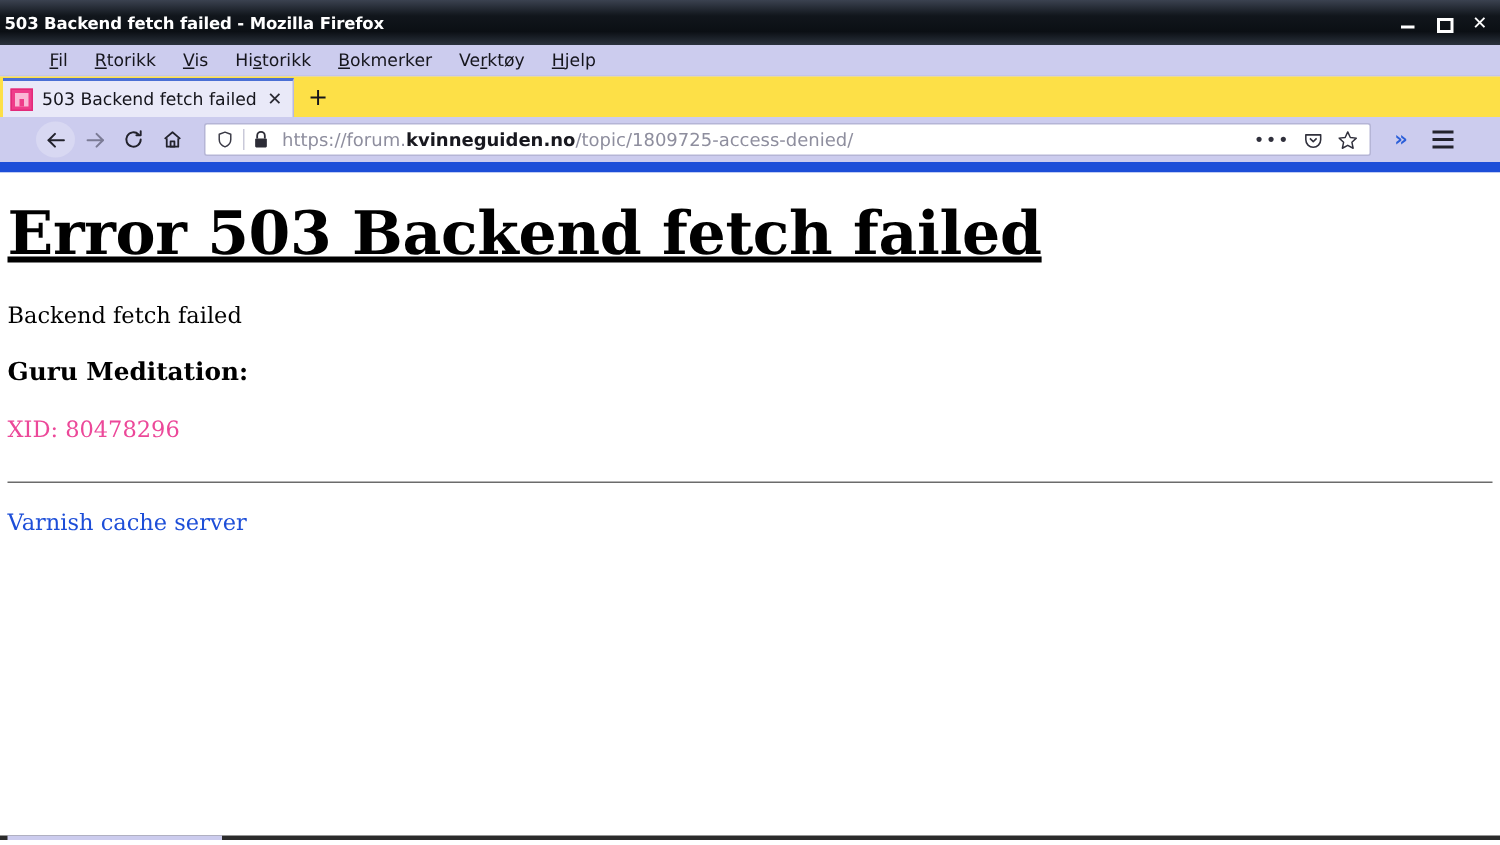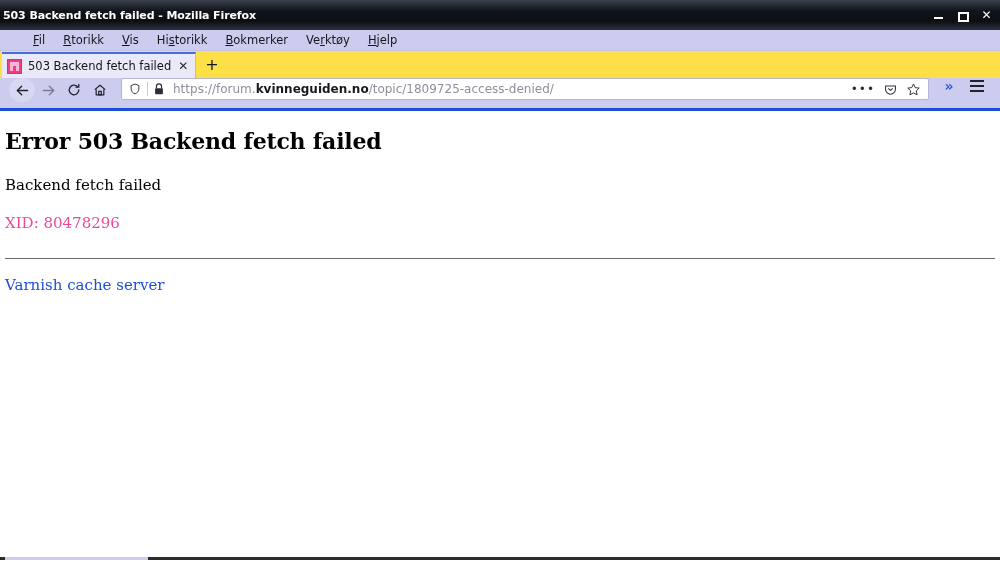--- a/index.html
+++ b/index.html
@@ -155,24 +155,24 @@
     line-height: 1;
     padding: 0 9px;
     margin-bottom: 5px;
   }
 
   
   .navbar {
     height: 30px;
     background: #ccccee;
     display: flex;
-    align-items: flex-start;
-    padding: 0 9px;
+    align-items: center;
+    padding: 0 24px;
     gap: 0px;
-    border-bottom: 3px solid #1d4ed8;
+    border-bottom: 7px solid #1d4ed8;
   }
   .navbtn {
     width: 26px;
     height: 24px;
     display: flex;
     align-items: center;
     justify-content: center;
     flex: none;
     color: #22222c;
   }
@@ -263,26 +263,27 @@
   
   .page {
     background: #ffffff;
     padding: 0 5px;
     height: 455px;
     box-sizing: border-box;
     position: relative;
   }
   .err-h1 {
     font-family: "DejaVu Serif", serif;
-    font-size: 22px;
+    font-size: 40px;
     font-weight: bold;
     color: #000000;
     margin: 0;
     padding-top: 17px;
     letter-spacing: -0.2px;
+    text-decoration: underline;
   }
   .err-p {
     font-family: "DejaVu Serif", serif;
     font-size: 15px;
     color: #000000;
     margin: 0;
     padding-top: 22px;
   }
   .err-h3 {
     font-family: "DejaVu Serif", serif;
@@ -430,20 +431,21 @@
         <span></span>
         <span></span>
         <span></span>
       </span>
   </div>
 </div>
 
 <div class="page">
   <h1 class="err-h1">Error 503 Backend fetch failed</h1>
   <p class="err-p">Backend fetch failed</p>
+  <h3 class="err-h3">Guru Meditation:</h3>
   <p class="err-xid">XID: 80478296</p>
   <hr class="err-hr">
   <p class="err-footer">Varnish cache server</p>
 </div>
 
 <div class="bottom-strip">
   <div class="bottom-line"></div>
   <div class="bottom-line-hl"></div>
 </div>
 

